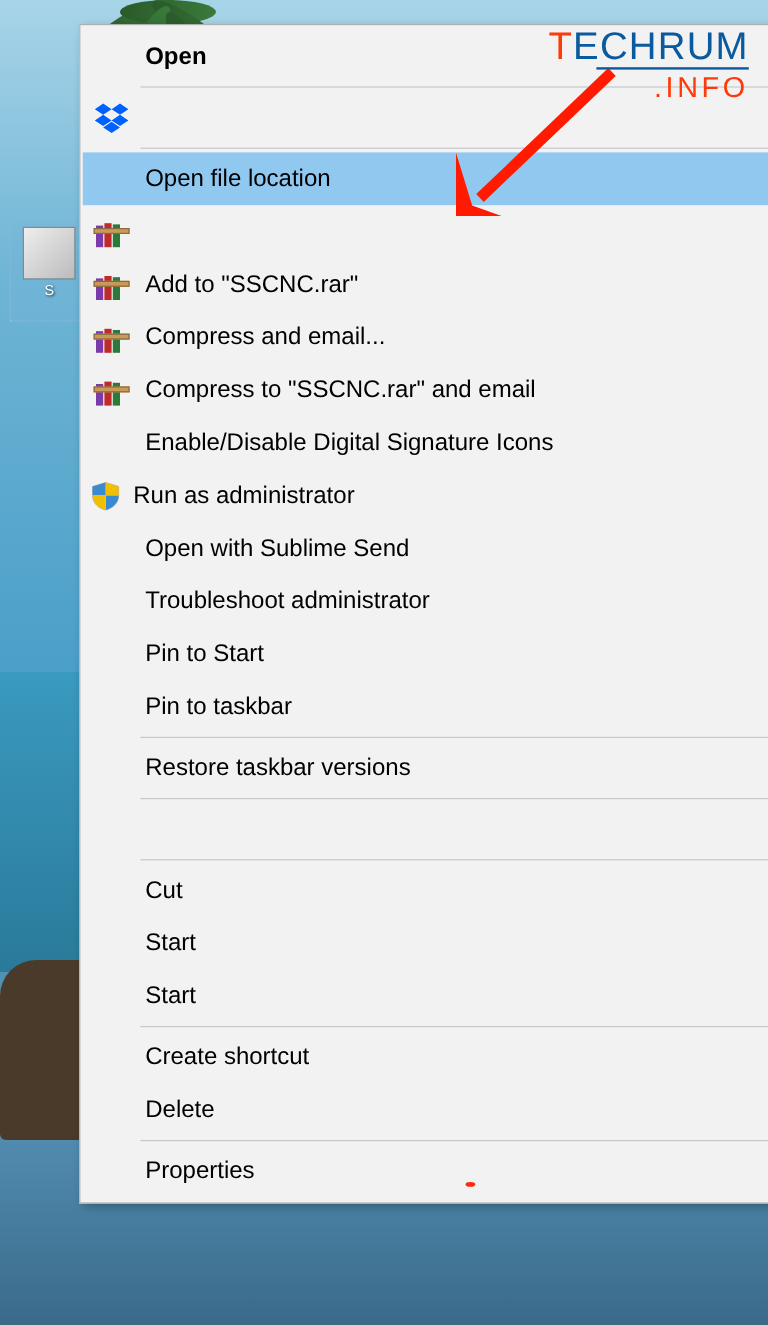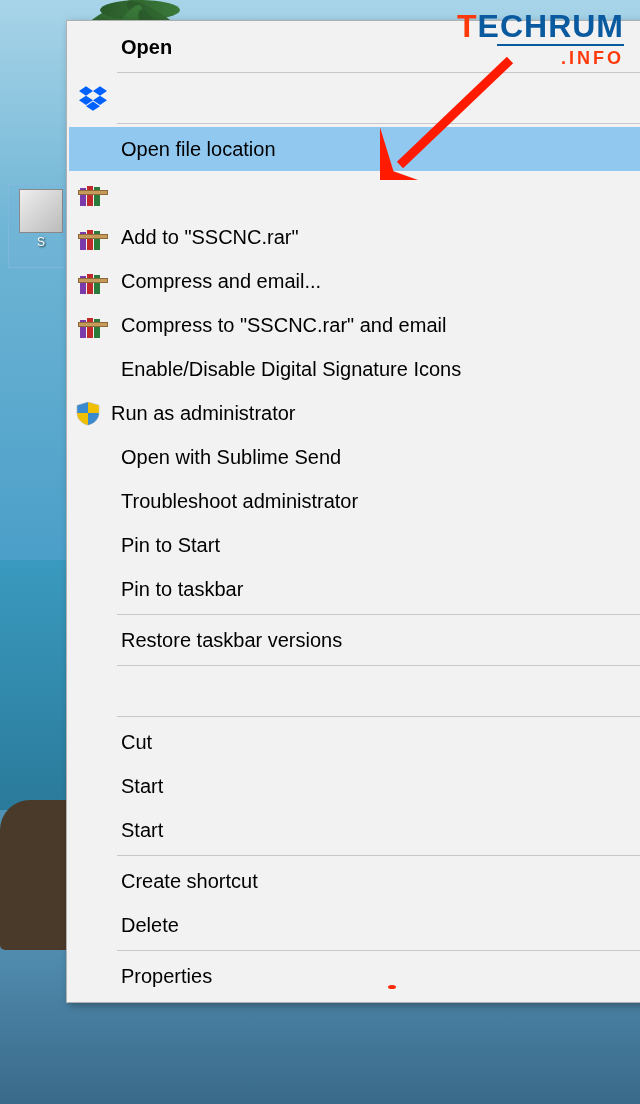--- a/index.html
+++ b/index.html
@@ -188,42 +188,42 @@
       height: 26px;
       position: relative;
     }
     .shield-icon svg {
       width: 26px;
       height: 26px;
     }
     
     .watermark {
       position: absolute;
-      top: 10px;
+      top: 22px;
       right: 16px;
       text-align: right;
       font-family: Arial, sans-serif;
-      font-weight: 700;
+      font-weight: 400;
       z-index: 100;
       pointer-events: none;
     }
     .wm-main {
       font-size: 32px;
       letter-spacing: 1px;
       line-height: 1;
     }
     .wm-t { color: #ff3a0a; }
     .wm-rest { color: #0a5aa0; }
     .wm-line {
       height: 2px;
       background: #0a5aa0;
       margin: 2px 0 2px 40px;
     }
     .wm-sub {
-      font-size: 18px;
+      font-size: 24px;
       color: #ff3a0a;
       letter-spacing: 3px;
       text-align: right;
     }
     
     .red-arrow {
       position: absolute;
       top: 50px;
       left: 380px;
       width: 140px;

